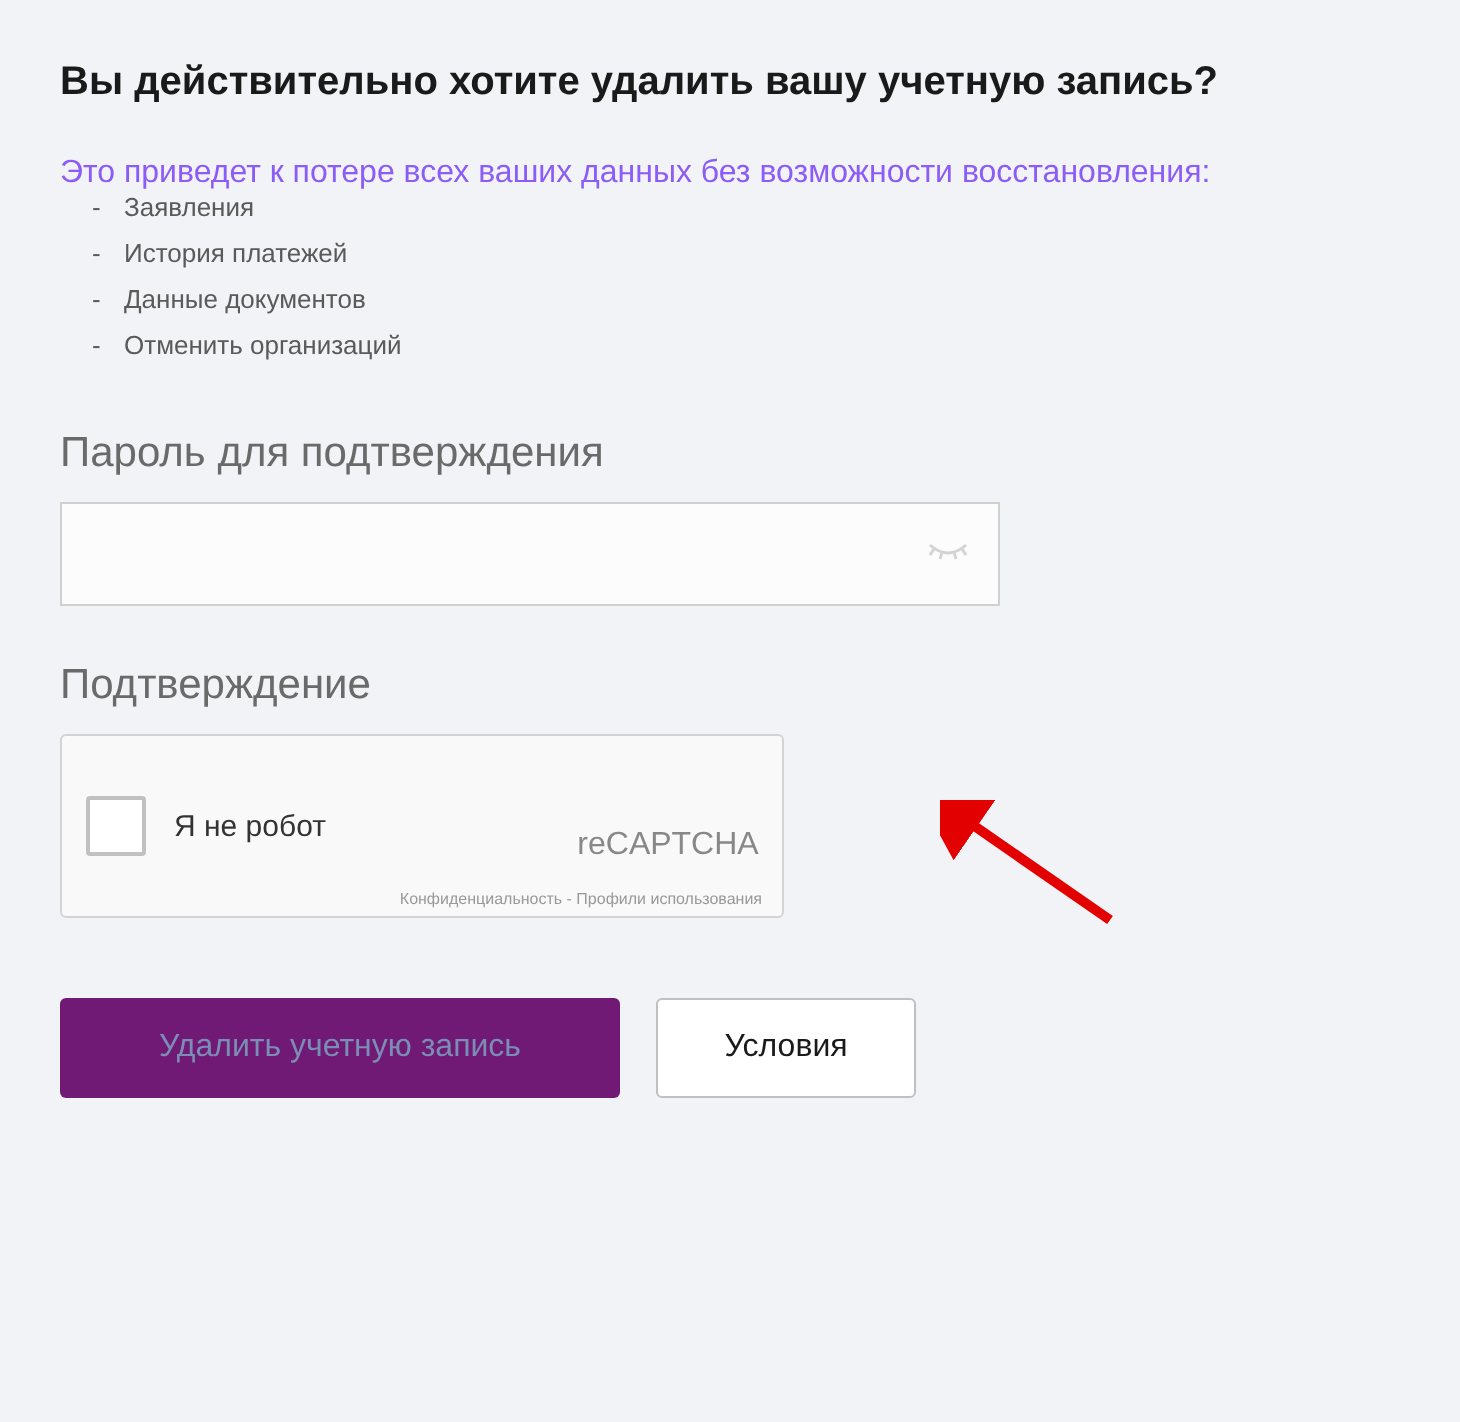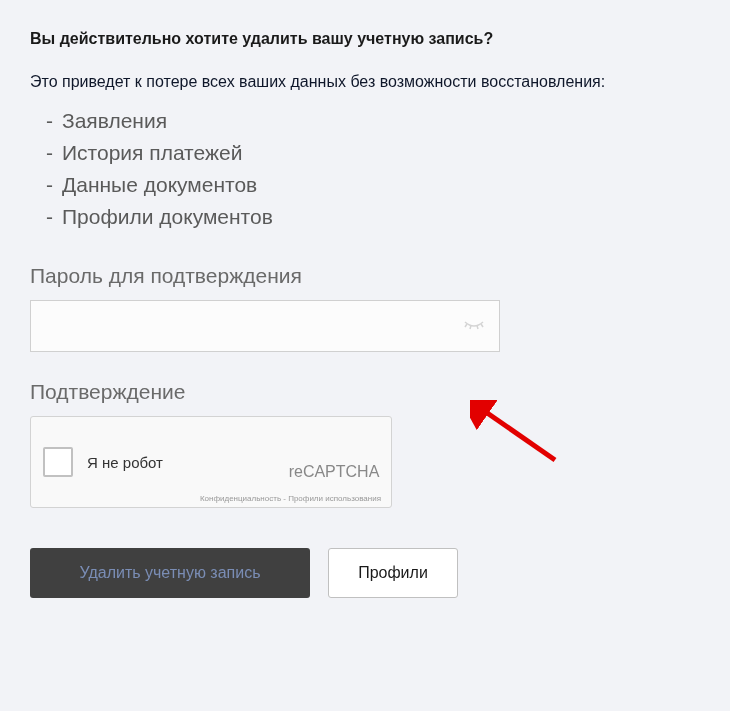--- a/index.html
+++ b/index.html
@@ -10,37 +10,36 @@
     body {
       font-family: Arial, Helvetica, sans-serif;
       background: #f2f3f7;
       width: 730px;
       height: 711px;
       padding: 30px;
       color: #1a1a1a;
       position: relative;
     }
     .heading {
-      font-size: 16px;
+      font-size: 20px;
       font-weight: bold;
       color: #1a1a1a;
       margin-bottom: 25px;
     }
     .description {
       font-size: 16px;
-      color: #0f172a;
-      margin-bottom: 18px;
+      color: #8b5cf6;
     }
     .loss-list {
       list-style: none;
       padding-left: 32px;
       margin-bottom: 35px;
     }
     .loss-list li {
-      font-size: 21px;
+      font-size: 13px;
       color: #5a5a5a;
       margin-bottom: 8px;
       position: relative;
     }
     .loss-list li::before {
       content: "- ";
       position: absolute;
       left: -16px;
     }
     .field-label {
@@ -128,21 +127,21 @@
       height: 50px;
       padding: 0 24px;
       font-size: 16px;
       border-radius: 3px;
       cursor: pointer;
       display: flex;
       align-items: center;
       justify-content: center;
     }
     .btn-delete {
-      background: #404040;
+      background: #701a75;
       color: #7a8db5;
       border: none;
       width: 280px;
       cursor: not-allowed;
     }
     .btn-cancel {
       background: #fff;
       color: #1a1a1a;
       border: 1px solid #c0c0c0;
       width: 130px;
@@ -162,21 +161,21 @@
 <body>
 
 <h1 class="heading">Вы действительно хотите удалить вашу учетную запись?</h1>
 
 <p class="description">Это приведет к потере всех ваших данных без возможности восстановления:</p>
 
 <ul class="loss-list">
   <li>Заявления</li>
   <li>История платежей</li>
   <li>Данные документов</li>
-  <li>Профили документов</li>
+  <li>Отменить организаций</li>
 </ul>
 
 <div class="field-label">Пароль для подтверждения</div>
 
 <div class="password-wrap">
   <input type="password" class="password-input" value="" style="">
   <span class="eye-toggle">
     <svg viewBox="0 0 24 24" stroke-width="1.5">
       <path d="M3 10 Q 12 18 21 10" stroke="#999" fill="none"></path>
       <line x1="5" y1="12" x2="3" y2="15" stroke="#999"></line>
@@ -201,21 +200,21 @@
         <polygon points="40,18 46,22 40,26" fill="#1c6ef2"></polygon>
       </svg>
     </span>
     <div class="recaptcha-brand">reCAPTCHA</div>
   </div>
   <div class="recaptcha-terms">Конфиденциальность - Профили использования</div>
 </div>
 
 <div class="button-row">
   <button class="btn btn-delete" disabled="">Удалить учетную запись</button>
-  <button class="btn btn-cancel">Профили</button>
+  <button class="btn btn-cancel">Условия</button>
 </div>
 
 <div class="annotation-arrow">
   <svg viewBox="0 0 90 70">
     <defs>
       <marker id="arrhead" markerWidth="8" markerHeight="8" refX="2" refY="4" orient="auto">
         <polygon points="0 0, 8 4, 0 8" fill="#e20000"></polygon>
       </marker>
     </defs>
     <line x1="85" y1="60" x2="10" y2="8" stroke="#e20000" stroke-width="5" marker-end="url(#arrhead)"></line>

